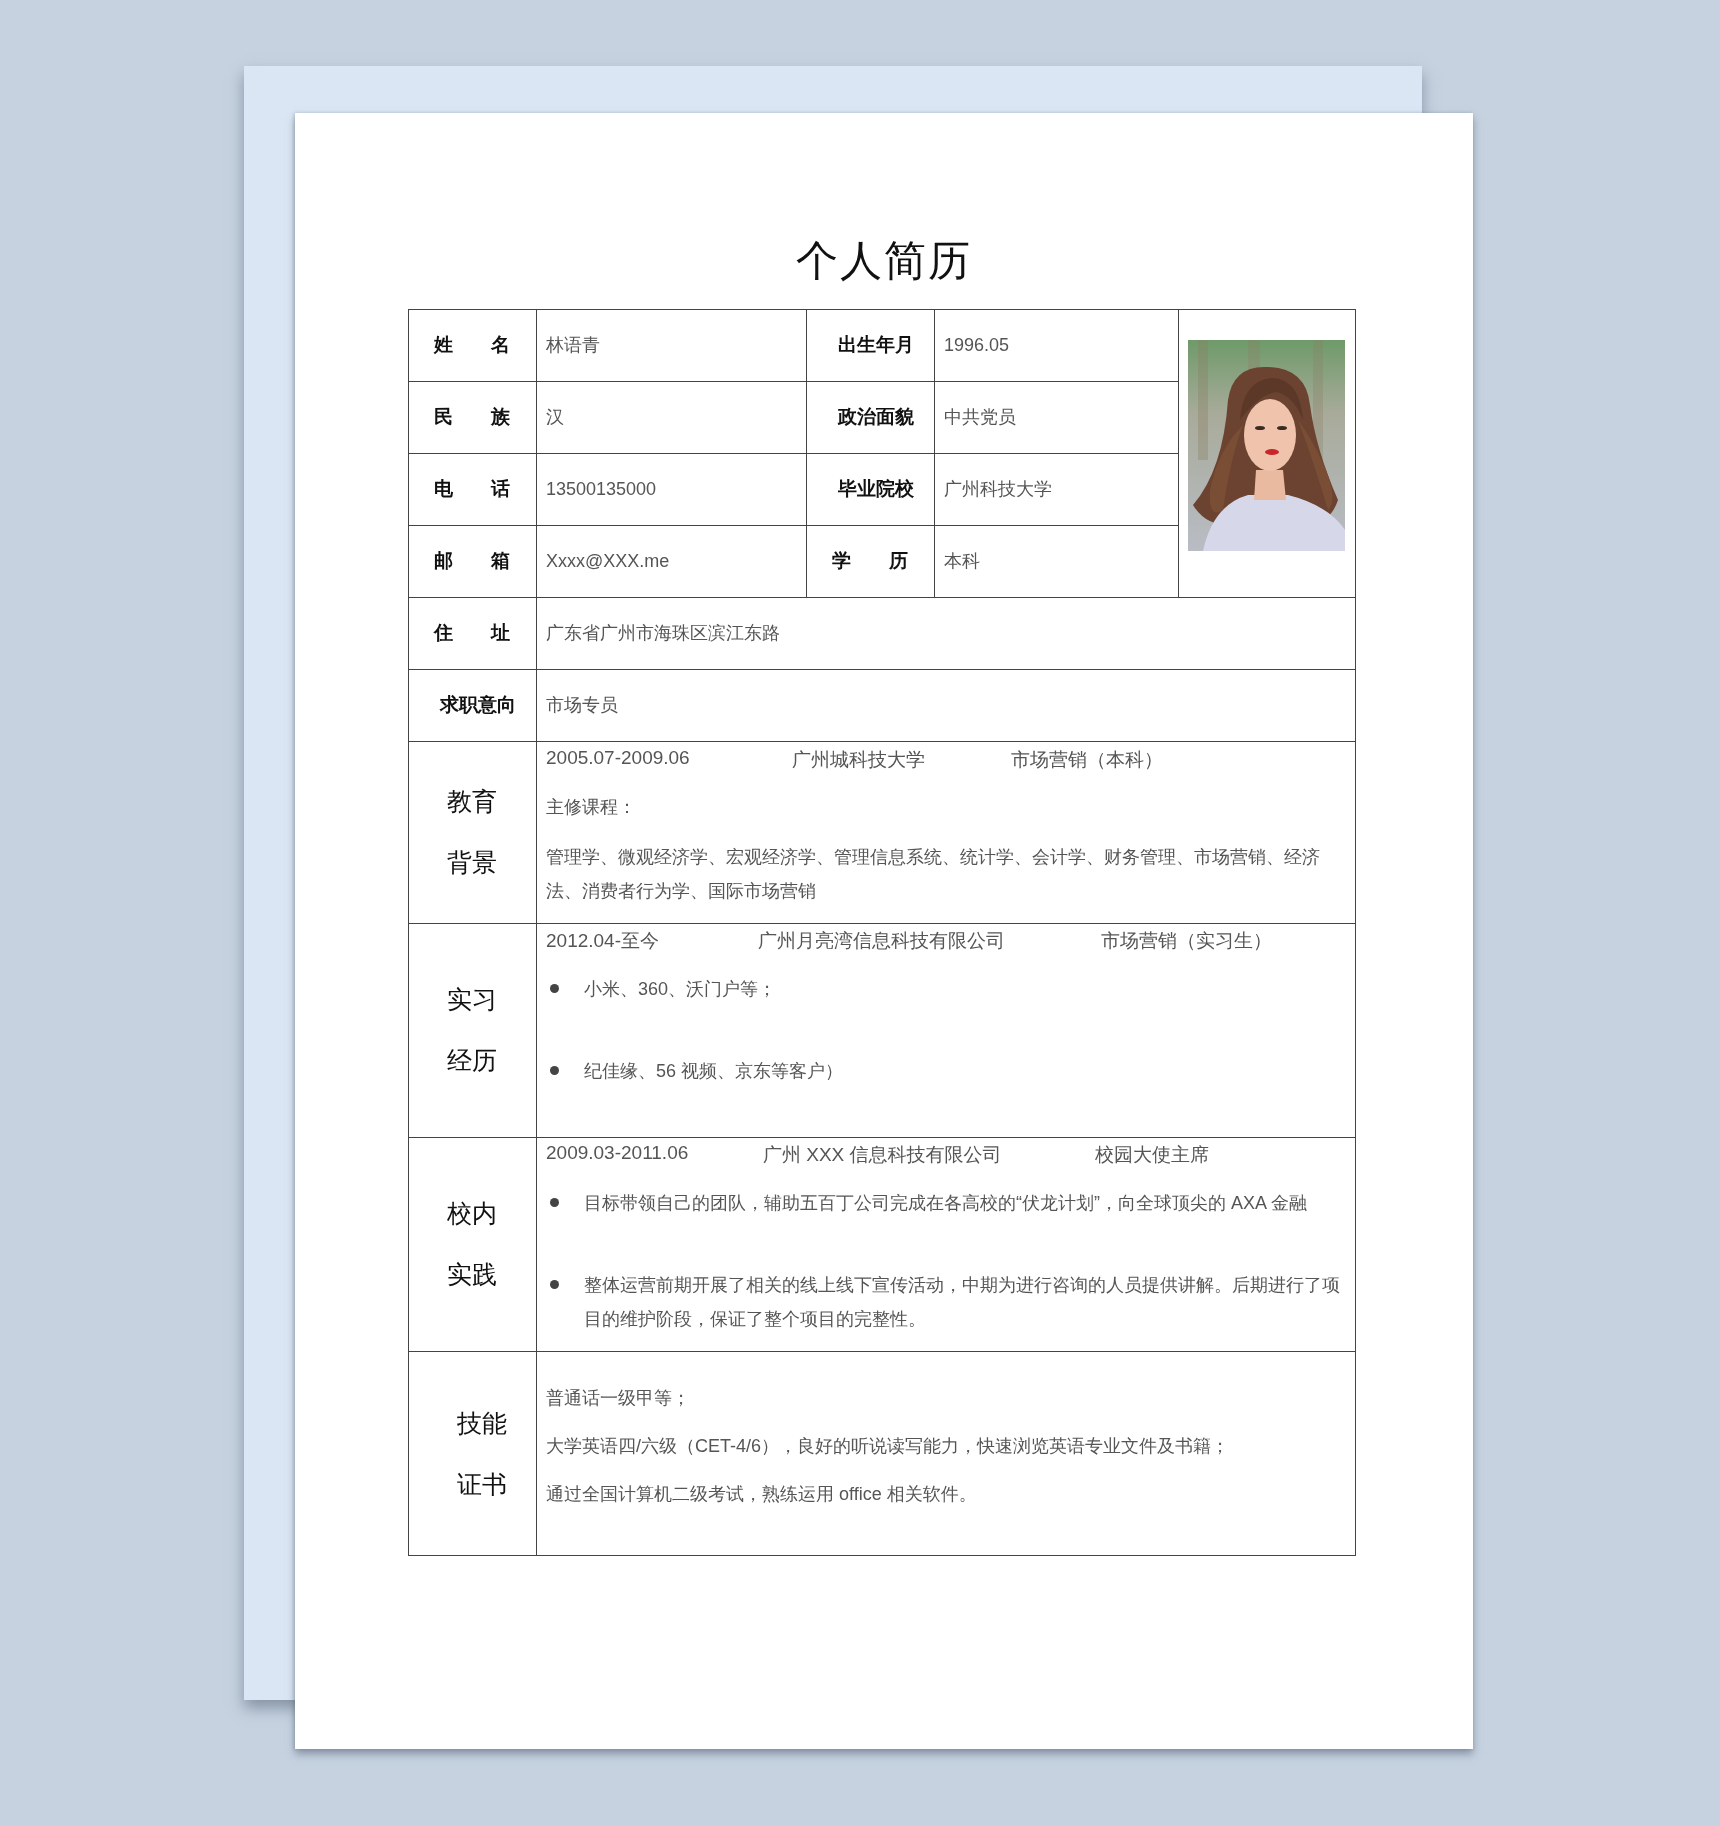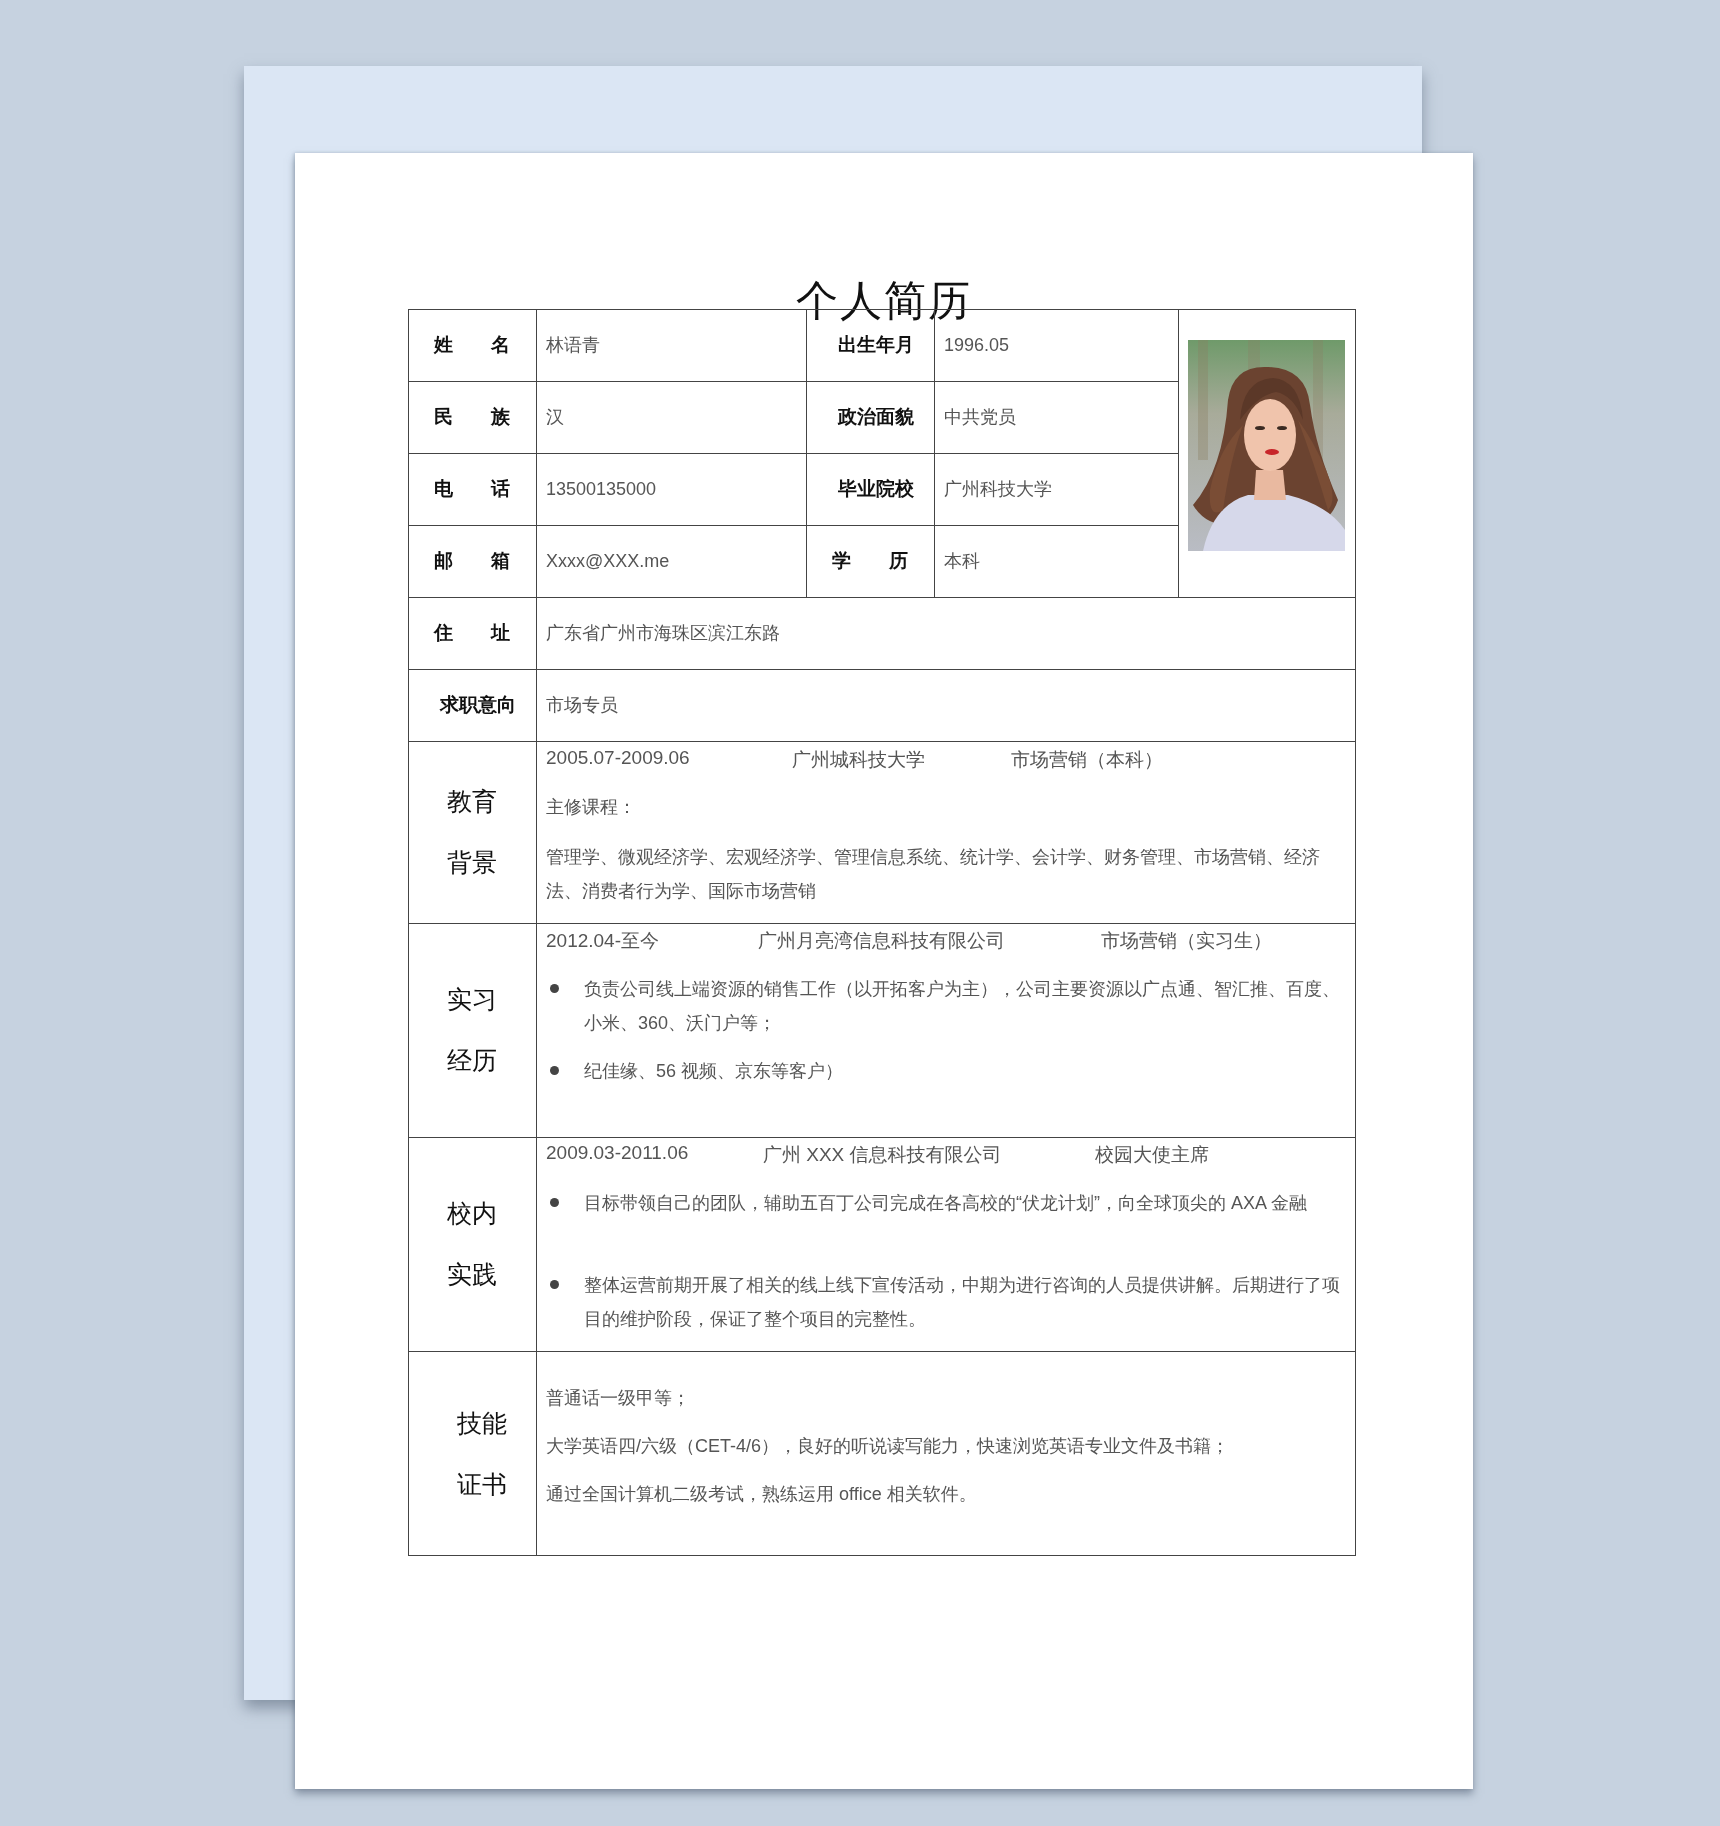--- a/index.html
+++ b/index.html
@@ -10,21 +10,20 @@
   }
   .page-back {
     position:absolute; left:244px; top:66px; width:1178px; height:1634px;
     background:#dbe6f4;
     box-shadow: 0 8px 14px rgba(80,95,115,0.55);
   }
   .page-front {
     position:absolute; left:295px; top:113px; width:1178px; height:1636px;
     background:#ffffff;
     box-shadow: 0 5px 8px rgba(80,95,115,0.55), -1px 0 3px rgba(80,95,115,0.25);
-    margin-top: 40px;
   }
   .title {
     position:absolute; left:0; right:0; top:120px; 
     text-align:center; font-size:42px; color:#111; letter-spacing:2px;
     font-family: "DejaVu Sans", sans-serif;
   }
   
   .grid {
     position:absolute; left:408px; top:309px; width:948px; height:1247px;
     border:1.5px solid #444; box-sizing:border-box;
@@ -173,21 +172,20 @@
 
 <div class="cell sec-lbl" style="left:408px;top:923px;width:128px;height:214px;">
   <span>实习</span>
   <span>经历</span>
 </div>
 <div class="hdr-row" style="left:546px;top:928px;">2012.04-至今</div>
 <div class="hdr-row" style="left:758px;top:928px;">广州月亮湾信息科技有限公司</div>
 <div class="hdr-row" style="left:1101px;top:928px;">市场营销（实习生）</div>
 <div class="bullet" style="left:546px;top:972px;width:805px;">
   <span class="dot"></span>
-  <div>负责公司线上端资源的销售工作（以开拓客户为主），公司主要资源以广点通、智汇推、百度、</div>
   <div>小米、360、沃门户等；</div>
 </div>
 <div class="bullet" style="left:546px;top:1054px;width:805px;">
   <span class="dot"></span>
   <div>纪佳缘、56 视频、京东等客户）</div>
 </div>
 
 <div class="cell sec-lbl" style="left:408px;top:1137px;width:128px;height:214px;">
   <span>校内</span>
   <span>实践</span>

